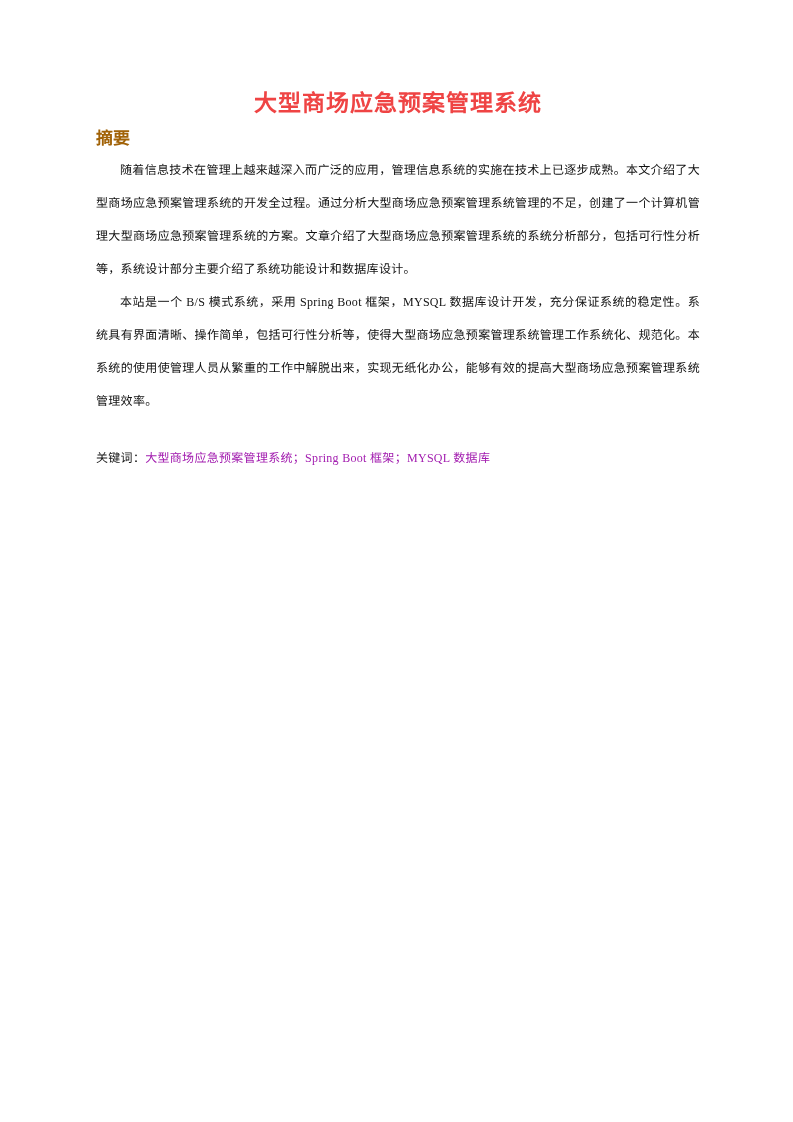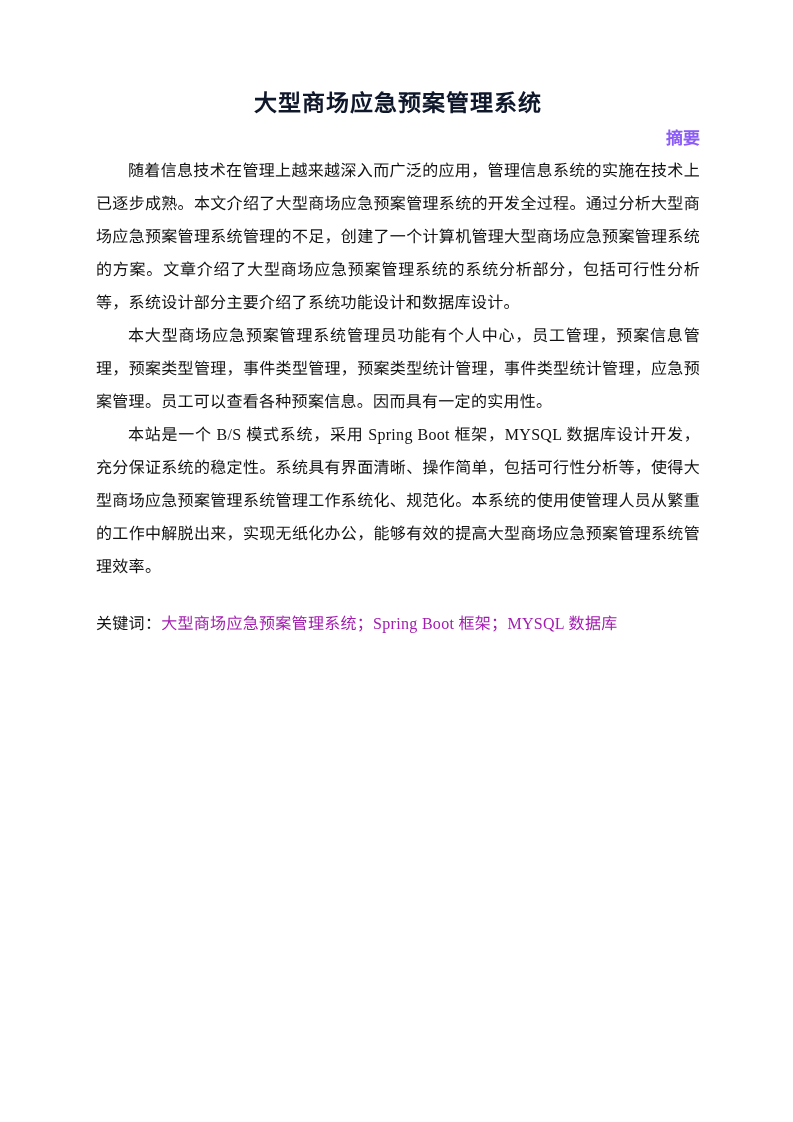--- a/index.html
+++ b/index.html
@@ -18,35 +18,35 @@
     box-sizing: border-box;
     padding: 86px 93px 0 96px;
   }
   .doc-title {
     margin: 0;
     text-align: center;
     font-family: "Liberation Sans", "DejaVu Sans", sans-serif;
     font-weight: bold;
     font-size: 23px;
     line-height: 34px;
-    color: #0f172a;
+    color: #ef4444;
     letter-spacing: 1px;
   }
   .abstract-heading {
     margin: 6px 0 2px 0;
-    text-align: right;
+    text-align: left;
     font-family: "Liberation Sans", "DejaVu Sans", sans-serif;
     font-weight: 600;
     font-size: 17px;
     line-height: 26px;
-    color: #8b5cf6;
+    color: #a16207;
   }
   .body-text {
     font-family: "Liberation Serif", "DejaVu Serif", serif;
-    font-size: 16px;
+    font-size: 12px;
     color: #111111;
   }
   .para {
     margin: 0;
     line-height: 33px;
     text-align: justify;
     text-justify: inter-ideograph;
     text-indent: 2em;
     letter-spacing: 0.3px;
   }
@@ -70,21 +70,20 @@
 <body>
 
 <div class="page">
 
   <h1 class="doc-title">大型商场应急预案管理系统</h1>
 
   <div class="abstract-heading">摘要</div>
 
   <div class="body-text">
     <p class="para">随着信息技术在管理上越来越深入而广泛的应用，管理信息系统的实施在技术上已逐步成熟。本文介绍了大型商场应急预案管理系统的开发全过程。通过分析大型商场应急预案管理系统管理的不足，创建了一个计算机管理大型商场应急预案管理系统的方案。文章介绍了大型商场应急预案管理系统的系统分析部分，包括可行性分析等，系统设计部分主要介绍了系统功能设计和数据库设计。</p>
-    <p class="para">本大型商场应急预案管理系统管理员功能有个人中心，员工管理，预案信息管理，预案类型管理，事件类型管理，预案类型统计管理，事件类型统计管理，应急预案管理。员工可以查看各种预案信息。因而具有一定的实用性。</p>
     <p class="para">本站是一个 B/S 模式系统，采用 Spring Boot 框架，MYSQL 数据库设计开发，充分保证系统的稳定性。系统具有界面清晰、操作简单，包括可行性分析等，使得大型商场应急预案管理系统管理工作系统化、规范化。本系统的使用使管理人员从繁重的工作中解脱出来，实现无纸化办公，能够有效的提高大型商场应急预案管理系统管理效率。</p>
 
     <p class="keywords">
       <span class="keywords-label">关键词：</span><span class="keywords-text">大型商场应急预案管理系统；Spring Boot 框架；MYSQL 数据库</span>
     </p>
   </div>
 
 </div>
 
 </body></html>

